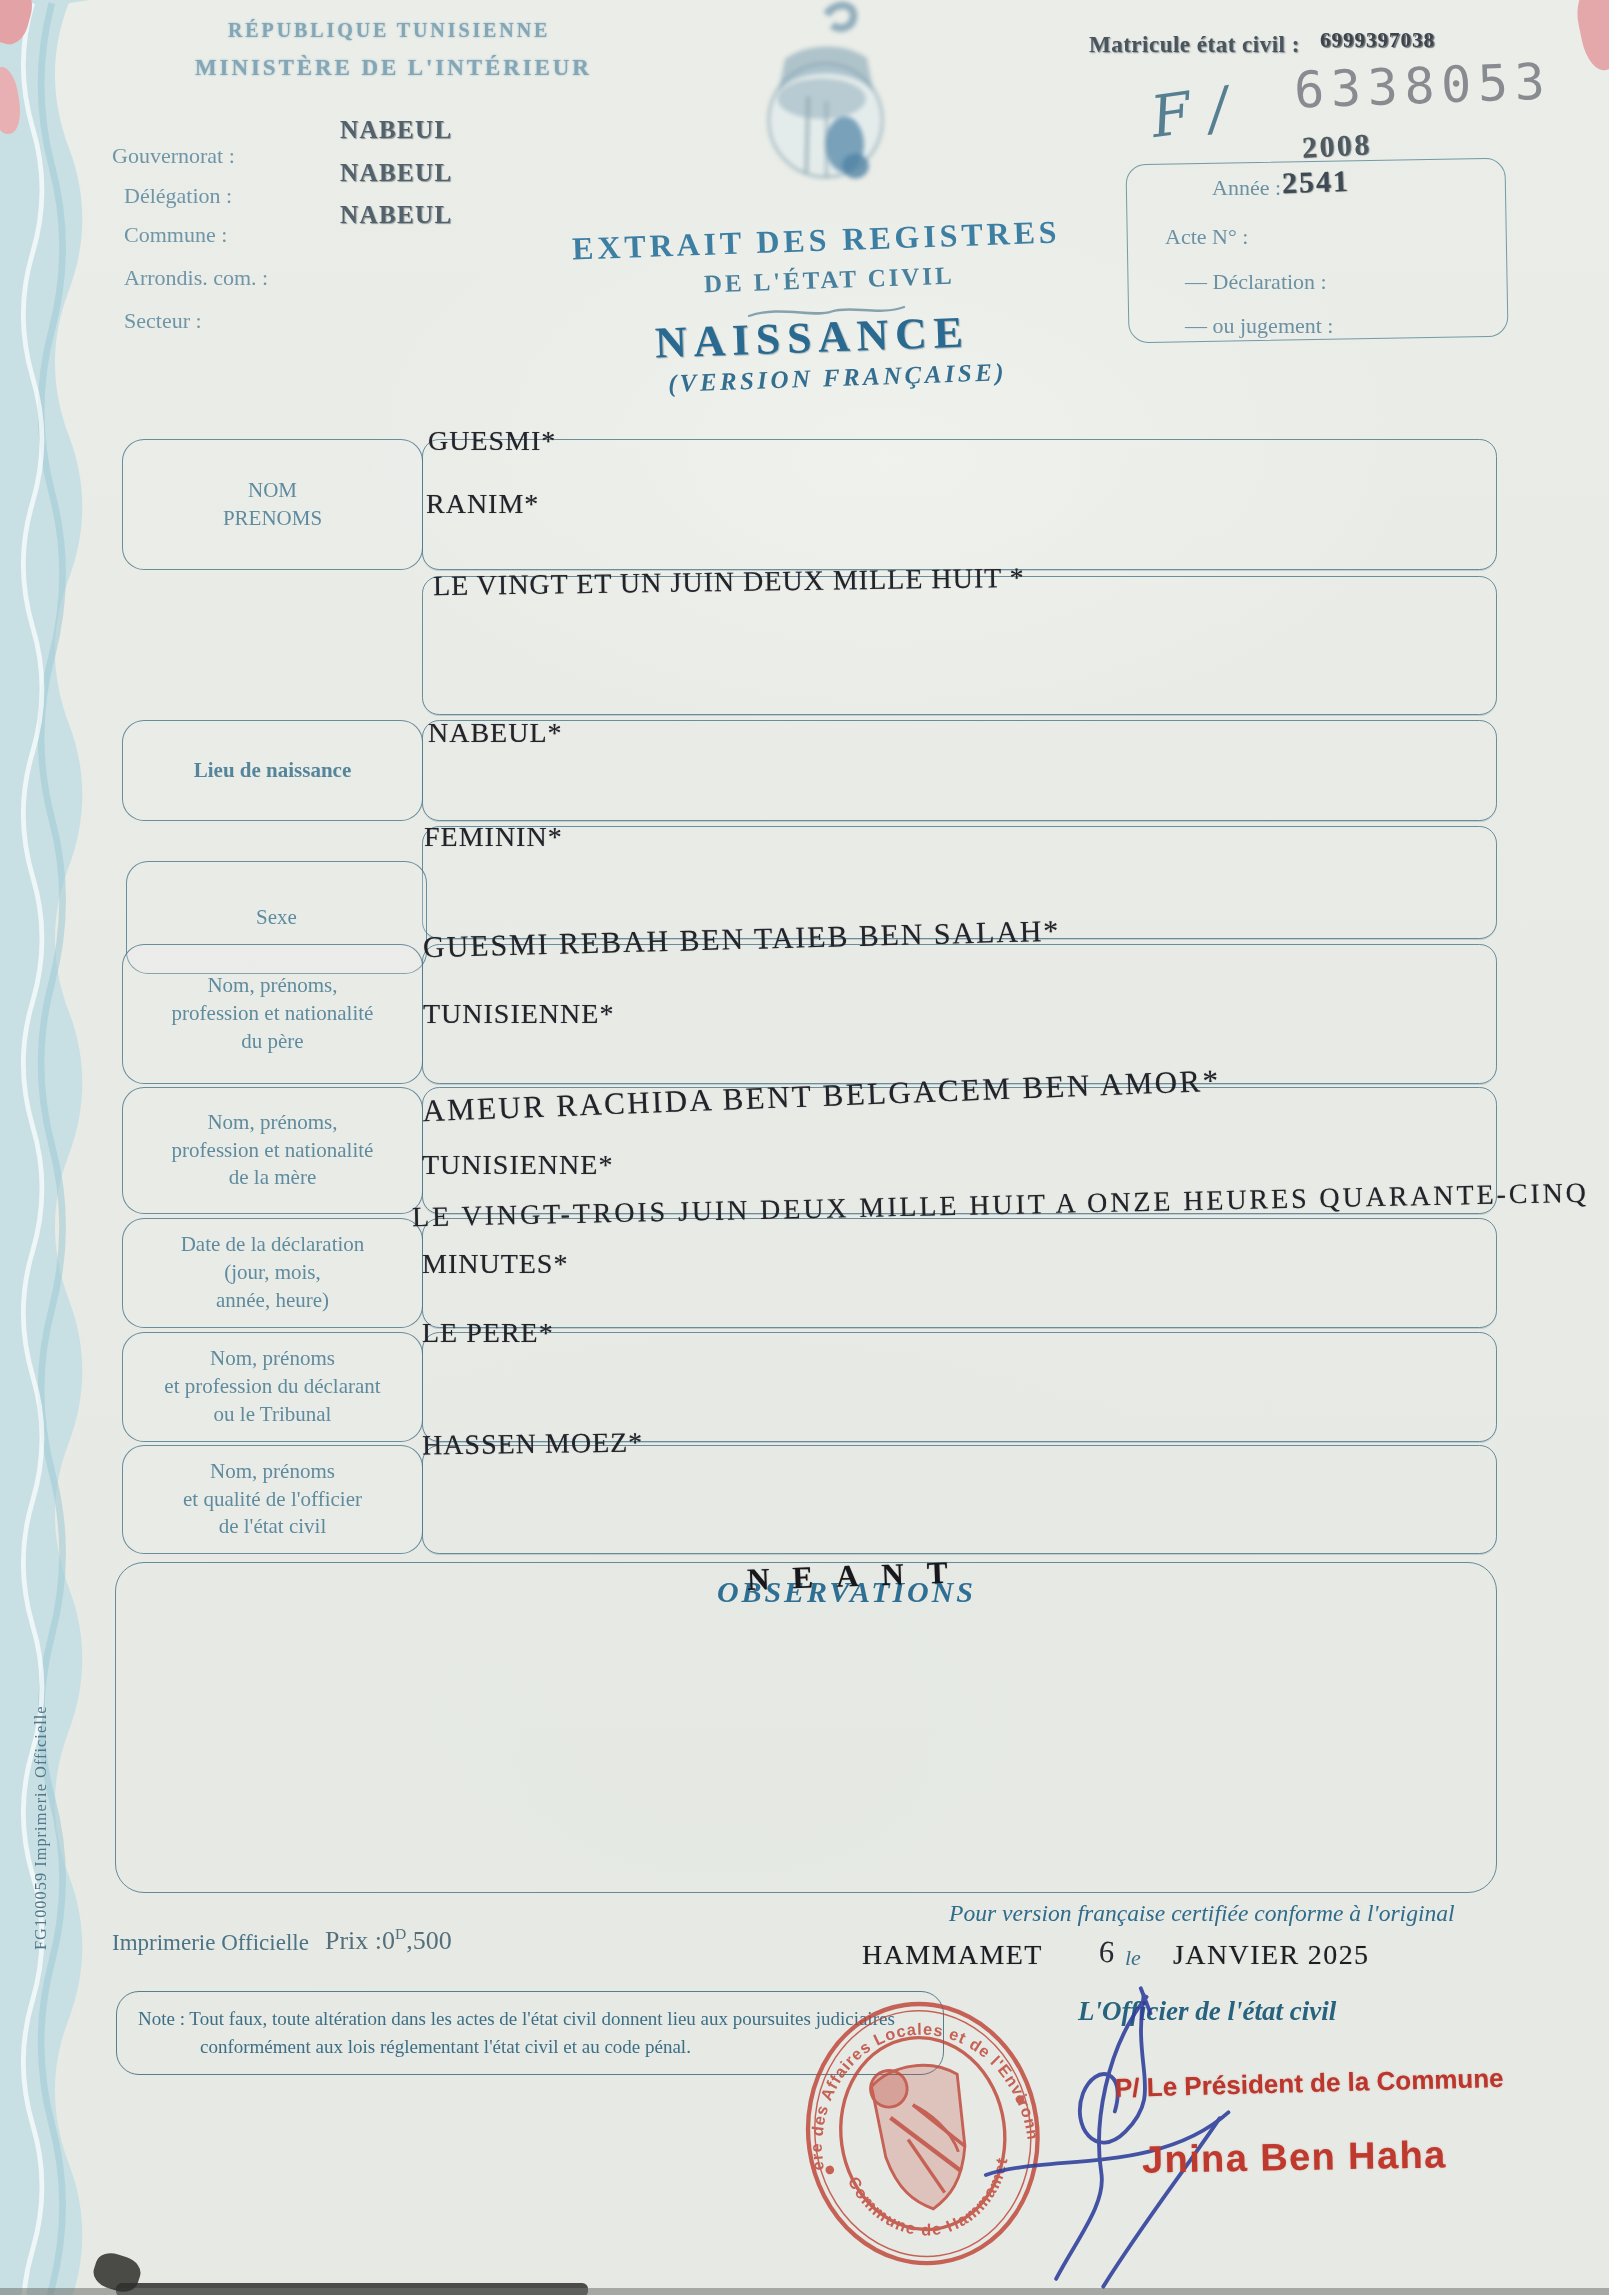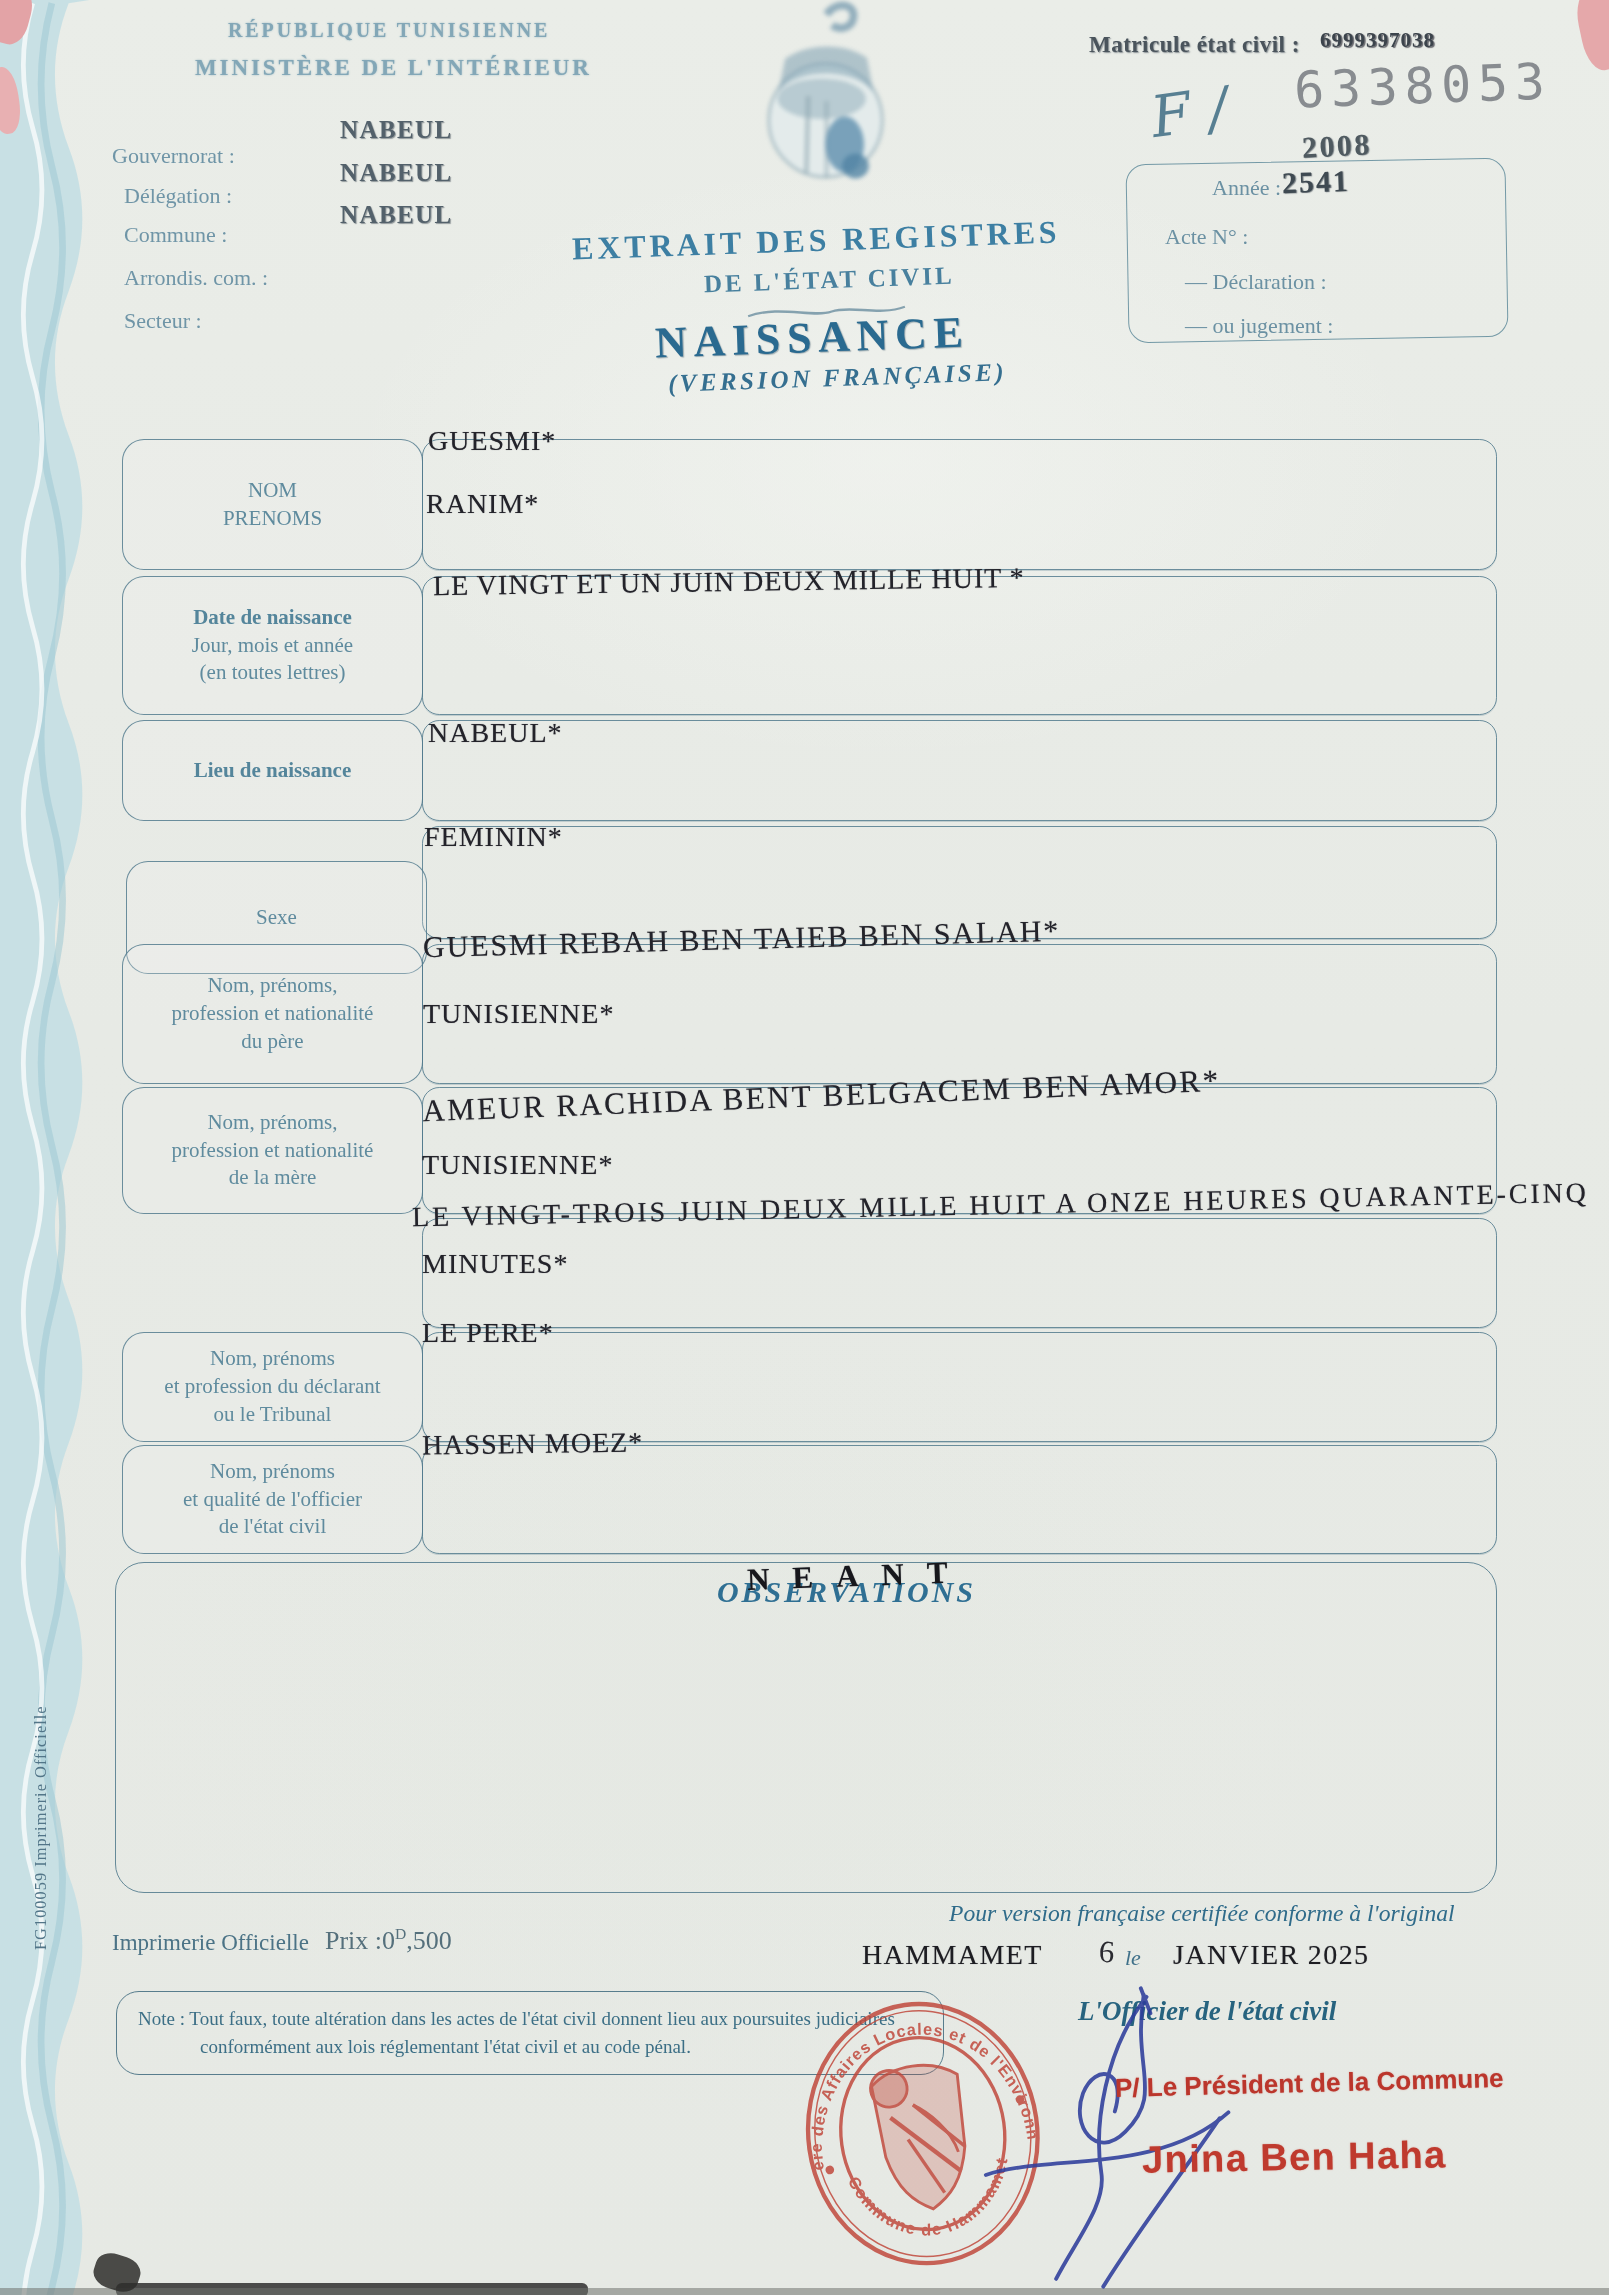--- a/index.html
+++ b/index.html
@@ -103,25 +103,20 @@
 
   <div class="abs value-box" style="left:422px;top:439px;width:1073px;height:129px;"></div>
   <div class="abs label-box" style="left:122px;top:439px;width:299px;height:129px;">
     <span>NOM</span>
     <span>PRENOMS</span>
   </div>
   <div class="abs typed noint" style="left:428px;top:425px;">GUESMI*</div>
   <div class="abs typed noint" style="left:426px;top:488px;">RANIM*</div>
 
   <div class="abs value-box" style="left:422px;top:576px;width:1073px;height:137px;"></div>
-  <div class="abs label-box" style="left:122px;top:576px;width:299px;height:137px;">
-    <span style="font-weight:bold;color:#54859b;">Date de naissance</span>
-    <span>Jour, mois et année</span>
-    <span>(en toutes lettres)</span>
-  </div>
   <div class="abs typed noint" style="left:433px;top:566px;transform:rotate(-0.8deg);">LE VINGT ET UN JUIN  DEUX MILLE HUIT *</div>
 
   <div class="abs value-box" style="left:422px;top:720px;width:1073px;height:99px;"></div>
   <div class="abs label-box" style="left:122px;top:720px;width:299px;height:99px;">
     <span style="font-weight:bold;color:#54859b;">Lieu de naissance</span>
   </div>
   <div class="abs typed noint" style="left:428px;top:717px;">NABEUL*</div>
 
   <div class="abs value-box" style="left:422px;top:826px;width:1073px;height:111px;"></div>
   <div class="abs label-box" style="left:126px;top:826px;width:299px;height:111px;margin-top:35px;">
@@ -141,20 +136,25 @@
   <div class="abs value-box" style="left:422px;top:1087px;width:1073px;height:125px;"></div>
   <div class="abs label-box" style="left:122px;top:1087px;width:299px;height:125px;">
     <span>Nom, prénoms,</span>
     <span>profession et nationalité</span>
     <span>de la mère</span>
   </div>
   <div class="abs typed noint" style="left:422px;top:1078px;font-size:31px;letter-spacing:2.4px;transform:rotate(-2.2deg);">AMEUR RACHIDA BENT BELGACEM BEN AMOR*</div>
   <div class="abs typed noint" style="left:422px;top:1149px;">TUNISIENNE*</div>
 
   <div class="abs value-box" style="left:422px;top:1218px;width:1073px;height:108px;"></div>
+  <div class="abs label-box" style="left:122px;top:1218px;width:299px;height:108px;">
+    <span>Date de la déclaration</span>
+    <span>(jour, mois,</span>
+    <span>année, heure)</span>
+  </div>
   <div class="abs typed noint" style="left:412px;top:1189px;letter-spacing:2.9px;transform:rotate(-1.2deg);">LE VINGT-TROIS JUIN  DEUX MILLE HUIT  A ONZE HEURES QUARANTE-CINQ</div>
   <div class="abs typed noint" style="left:422px;top:1248px;">MINUTES*</div>
 
   <div class="abs value-box" style="left:422px;top:1332px;width:1073px;height:108px;"></div>
   <div class="abs label-box" style="left:122px;top:1332px;width:299px;height:108px;">
     <span>Nom, prénoms</span>
     <span>et profession du déclarant</span>
     <span>ou le Tribunal</span>
   </div>
   <div class="abs typed noint" style="left:422px;top:1317px;">LE PERE*</div>

